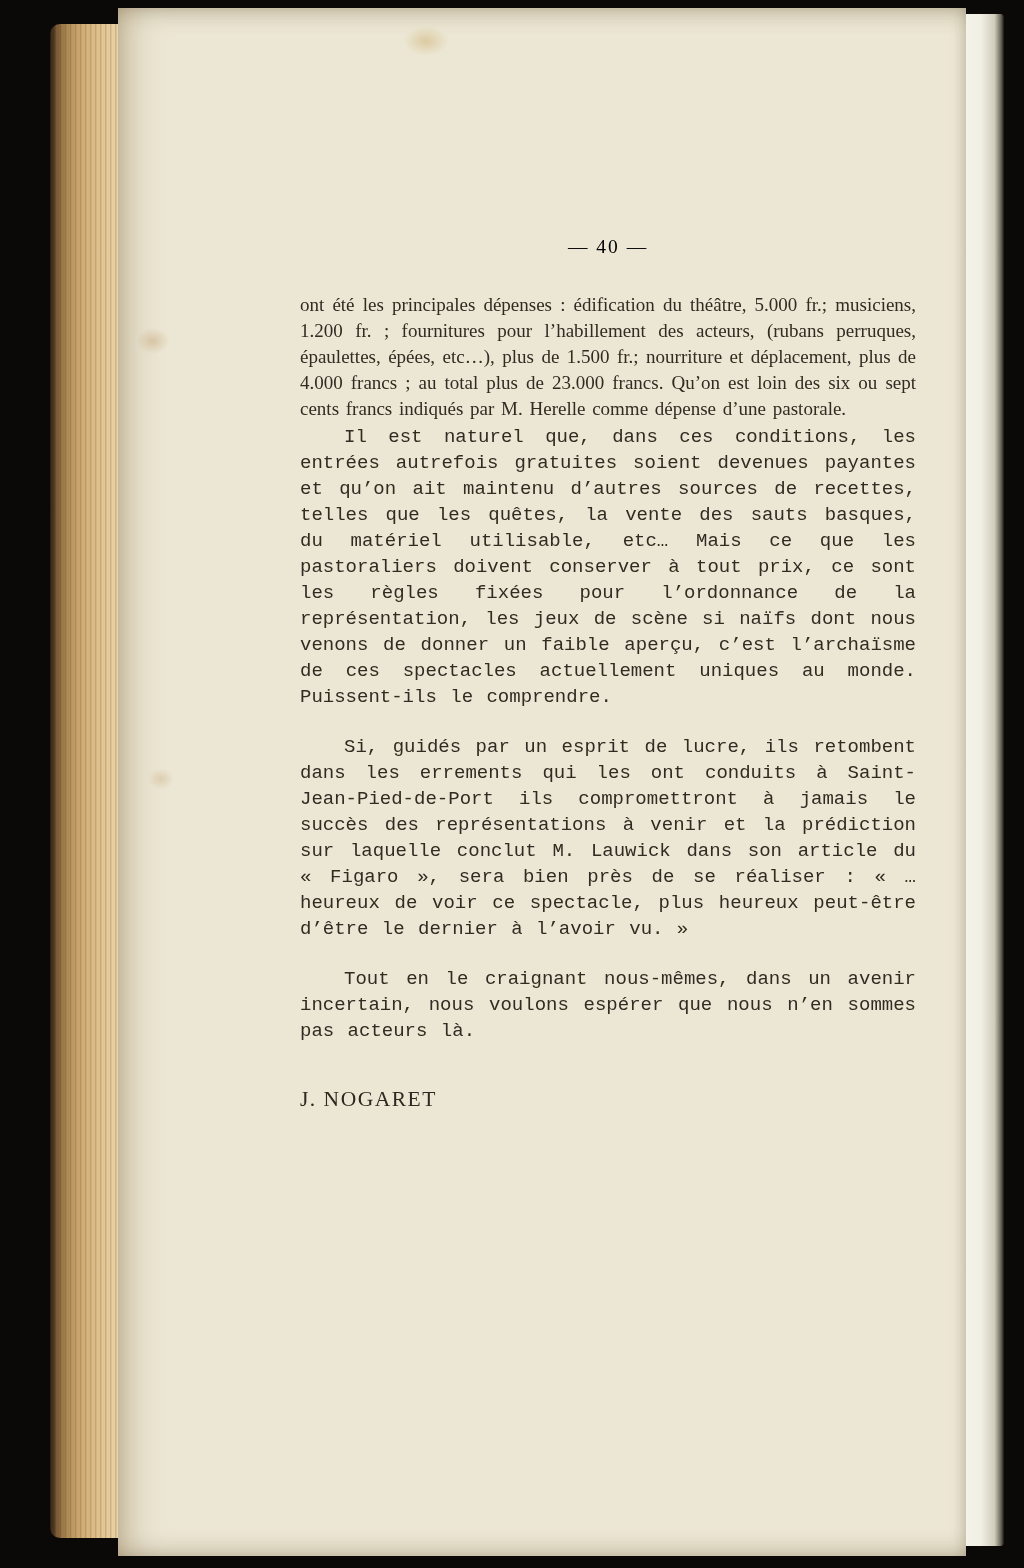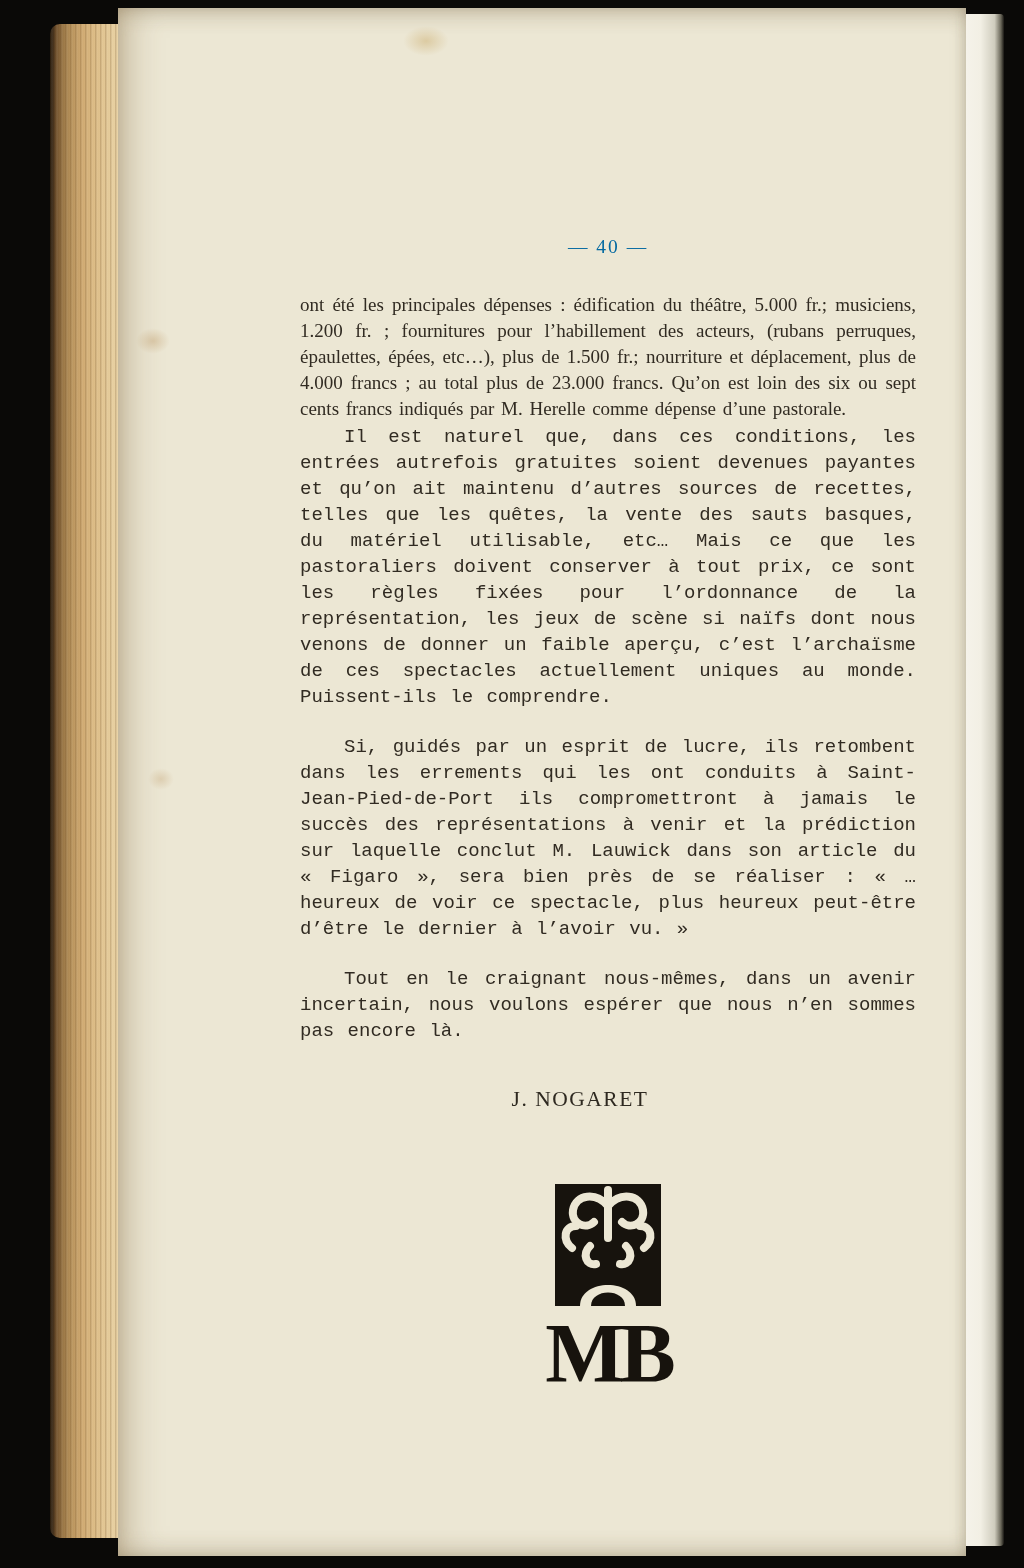--- a/index.html
+++ b/index.html
@@ -76,36 +76,36 @@
     width: 616px;
     color: #312b22;
     font-size: 19px;
     line-height: 26px;
   }
 
   .page-number {
     text-align: center;
     letter-spacing: 2px;
     font-size: 19.5px;
-    color: #0369a1;
+    color: #000000;
     margin: 0 0 32px 0;
   }
 
   .body-text p {
     margin: 0;
     text-align: justify;
     word-spacing: 2px;
   }
   .body-text p.indent { text-indent: 44px; font-family: Liberation Mono, monospace; }
   .body-text p.gap-small { margin-top: 2px; }
   .body-text p.gap { margin-top: 24px; }
 
   .signature {
     margin-top: 42px;
-    text-align: center;
+    text-align: left;
     padding-right: 56px;
     font-size: 21.5px;
     letter-spacing: 1.5px;
     color: #2e2920;
   }
 
   .mark-wrap {
     margin-top: 72px;
     text-align: center;
   }
@@ -121,36 +121,19 @@
   <div class="stain s2"></div>
   <div class="stain s3"></div>
 
   <div class="content">
     <div class="page-number">— 40 —</div>
 
     <div class="body-text">
       <p>ont été les principales dépenses : édification du théâtre, 5.000 fr.; musiciens, 1.200 fr. ; fournitures pour l’habillement des acteurs, (rubans perruques, épaulettes, épées, etc…), plus de 1.500 fr.; nourriture et déplacement, plus de 4.000 francs ; au total plus de 23.000 francs. Qu’on est loin des six ou sept cents francs indiqués par M. Herelle comme dépense d’une pastorale.</p>
       <p class="indent gap-small">Il est naturel que, dans ces conditions, les entrées autrefois gratuites soient devenues payantes et qu’on ait maintenu d’autres sources de recettes, telles que les quêtes, la vente des sauts basques, du matériel utilisable, etc… Mais ce que les pastoraliers doivent conserver à tout prix, ce sont les règles fixées pour l’ordonnance de la représentation, les jeux de scène si naïfs dont nous venons de donner un faible aperçu, c’est l’archaïsme de ces spectacles actuellement uniques au monde. Puissent-ils le comprendre.</p>
       <p class="indent gap">Si, guidés par un esprit de lucre, ils retombent dans les errements qui les ont conduits à Saint-Jean-Pied-de-Port ils compromettront à jamais le succès des représentations à venir et la prédiction sur laquelle conclut M. Lauwick dans son article du « Figaro », sera bien près de se réaliser : « … heureux de voir ce spectacle, plus heureux peut-être d’être le dernier à l’avoir vu. »</p>
-      <p class="indent gap">Tout en le craignant nous-mêmes, dans un avenir incertain, nous voulons espérer que nous n’en sommes pas encore là.</p>
+      <p class="indent gap">Tout en le craignant nous-mêmes, dans un avenir incertain, nous voulons espérer que nous n’en sommes pas acteurs là.</p>
     </div>
 
     <div class="signature">J. NOGARET</div>
 
-    <div class="mark-wrap">
-      <svg viewBox="0 0 140 202" width="140" height="202">
-        <rect x="17" y="0" width="106" height="122" fill="#17130d"></rect>
-        <g stroke="#ece7d4" fill="none" stroke-width="8" stroke-linecap="round">
-          <path d="M70 6 L70 54"></path>
-          <path d="M70 22 C58 8 38 10 35 26 C33 40 48 46 56 38"></path>
-          <path d="M70 22 C82 8 102 10 105 26 C107 40 92 46 84 38"></path>
-          <path d="M34 64 C24 56 26 42 38 42"></path>
-          <path d="M106 64 C116 56 114 42 102 42"></path>
-          <path d="M52 62 C44 70 48 82 58 80"></path>
-          <path d="M88 62 C96 70 92 82 82 80"></path>
-        </g>
-        <path d="M42 122 C42 94 98 94 98 122 Z" fill="#ece7d4"></path>
-        <path d="M53 122 C53 104 87 104 87 122 Z" fill="#17130d"></path>
-        <text x="70" y="198" text-anchor="middle" font-family="Liberation Serif, serif" font-size="84" font-weight="bold" fill="#17130d" letter-spacing="-5">MB</text>
-      </svg>
-    </div>
   </div>
 </div>
 
 </body></html>

